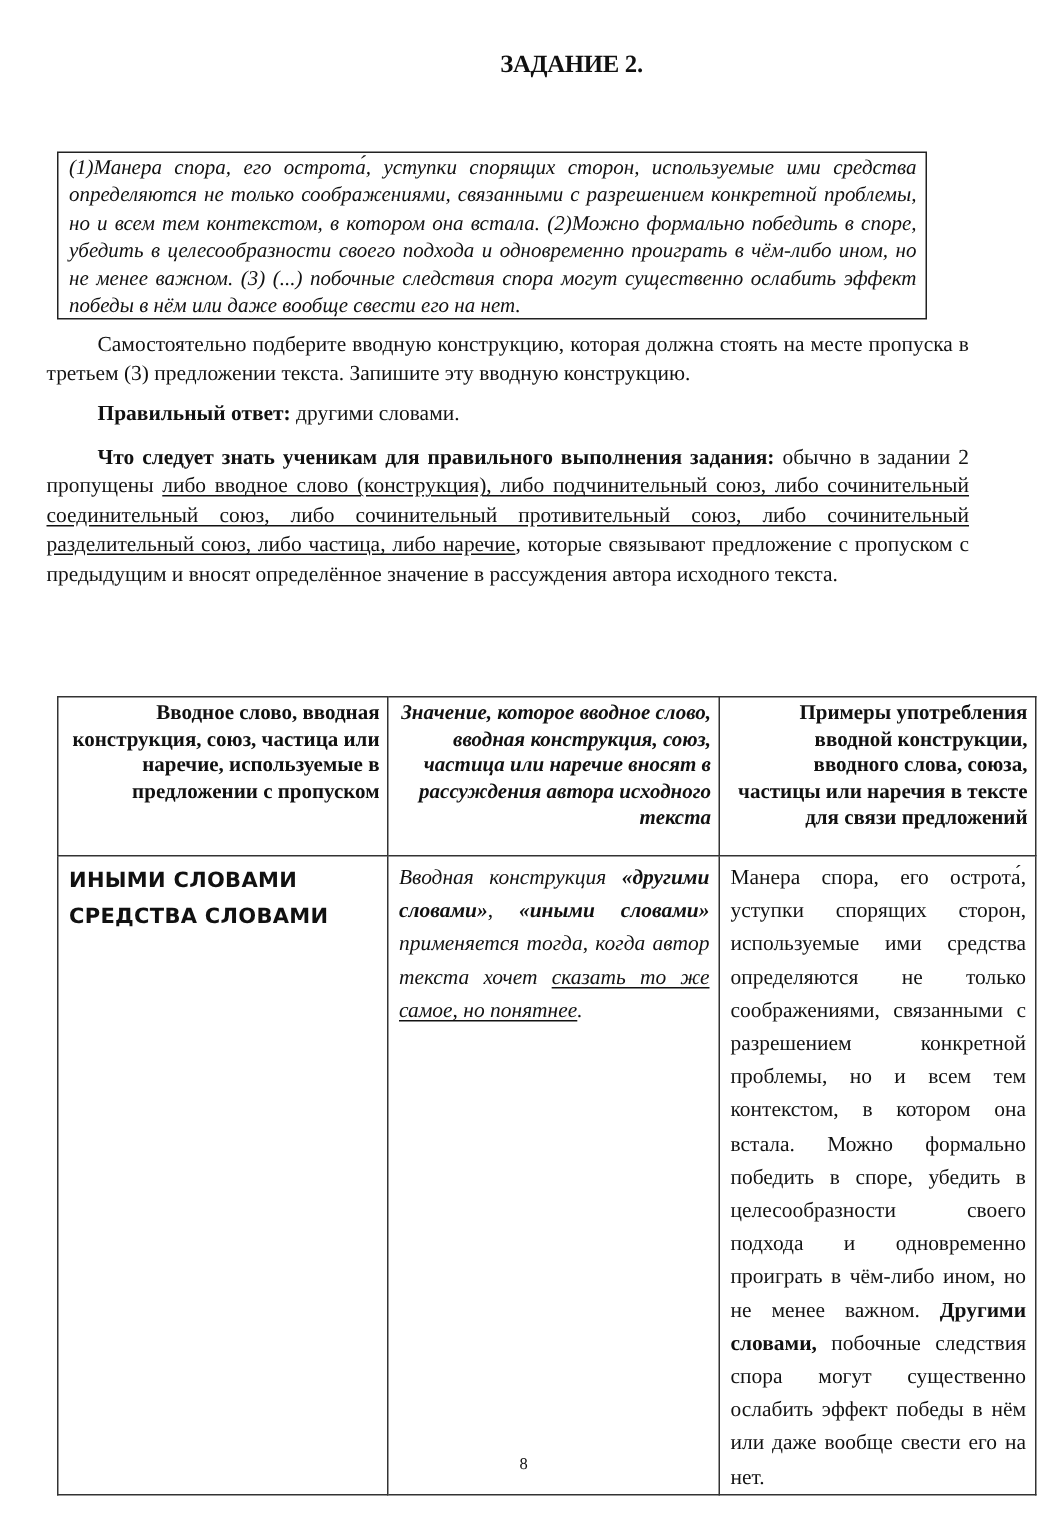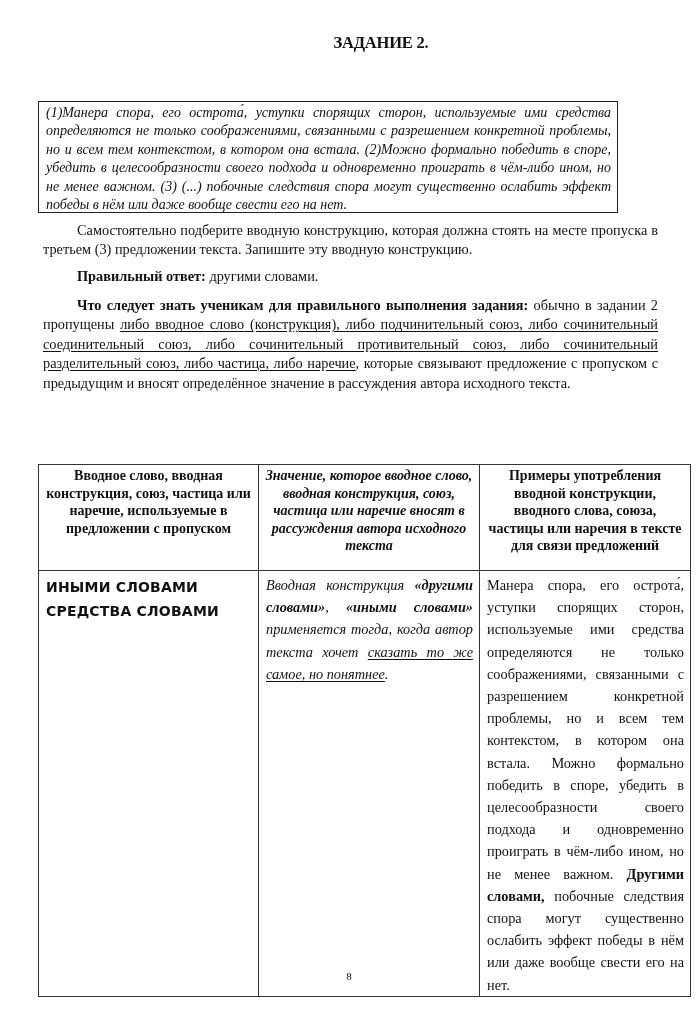--- a/index.html
+++ b/index.html
@@ -17,37 +17,37 @@
   .subhead {
     position: absolute; left: 77px; top: 81px;
     font-weight: bold; font-size: 14.5px; line-height: 18px;
   }
   .task-box {
     position: absolute; left: 38px; top: 101px; width: 580px; height: 112px;
     border: 1px solid #222; padding: 2px 6px 0 7px; box-sizing: border-box;
     font-style: italic; font-size: 14px; line-height: 18.4px; text-align: justify;
   }
   .para {
-    position: absolute; left: 43px; width: 615px;
+    position: absolute; left: 31px; width: 615px;
     font-size: 14.3px; line-height: 19.4px; text-align: justify;
   }
   .indent { text-indent: 34px; }
   .p1 { top: 221px; }
   .p2 { top: 267px; }
   .p3 { top: 296px; }
   .p4 { top: 415px; }
   .b { font-weight: bold; }
   .u { text-decoration: underline; text-underline-offset: 2px; }
   table.ref {
     position: absolute; left: 38px; top: 464px; width: 619px;
     border-collapse: collapse; table-layout: fixed;
   }
   table.ref td, table.ref th { border: 1px solid #333; vertical-align: top; }
   table.ref th {
-    font-weight: bold; font-size: 14px; line-height: 17.5px; text-align: center;
+    font-weight: bold; font-size: 14px; line-height: 17.5px; text-align: right;
     padding: 2px 5px 2px 5px; height: 101px;
   }
   table.ref td { font-size: 14.3px; line-height: 22.2px; padding: 3px 6px 0 7px; height: 385px; }
   .col1 { width: 209px; }
   .col2 { width: 210px; font-style: italic; }
   .col3 { width: 200px; }
   .term {
     font-family: "DejaVu Sans", sans-serif; font-weight: bold; font-size: 14px;
     line-height: 22px; padding-top: 2px; letter-spacing: 0.2px;
   }

